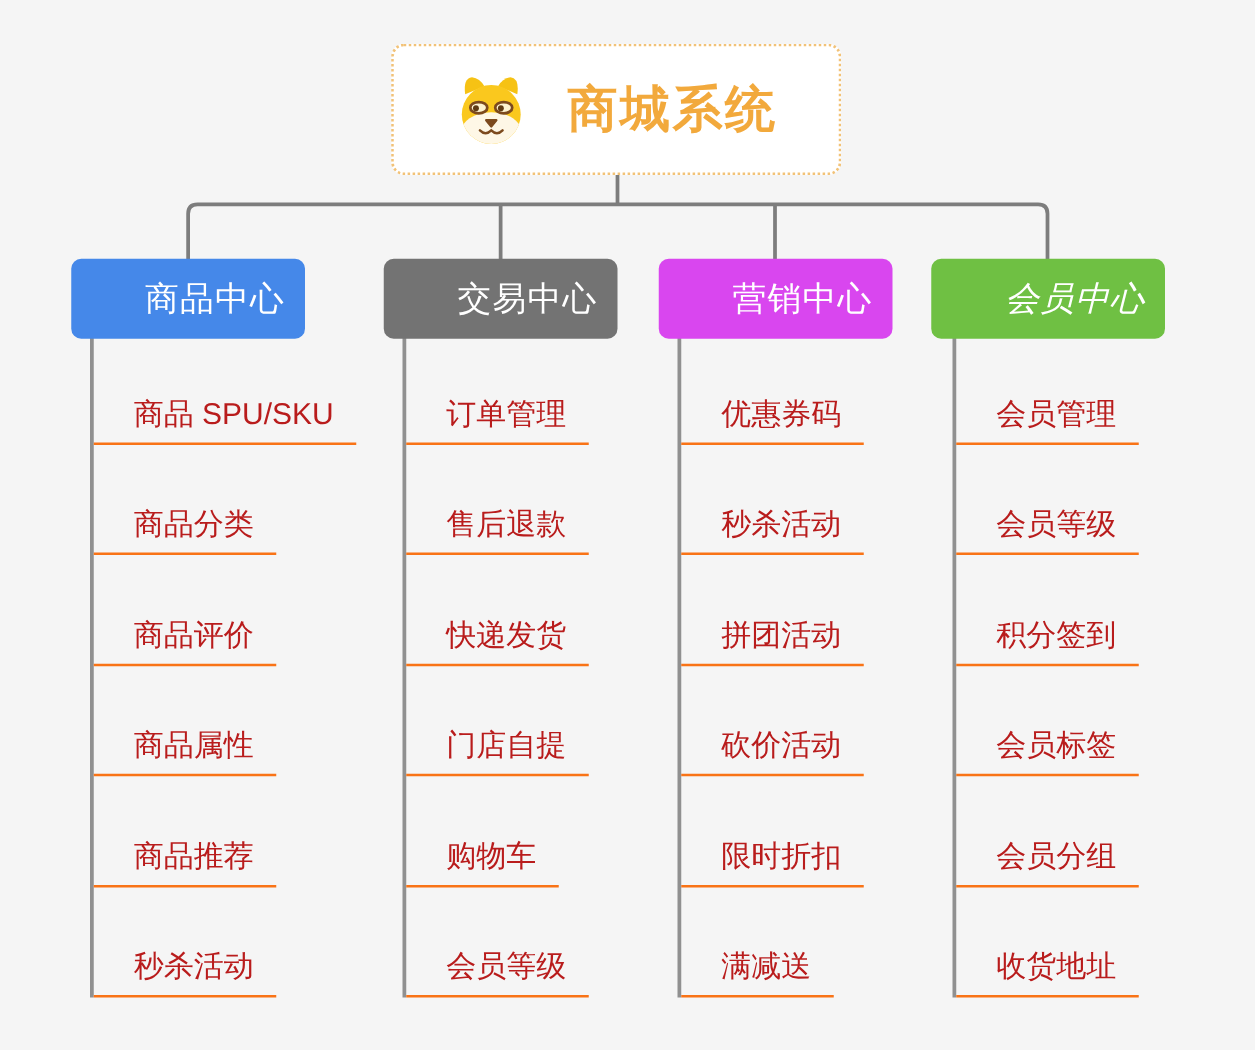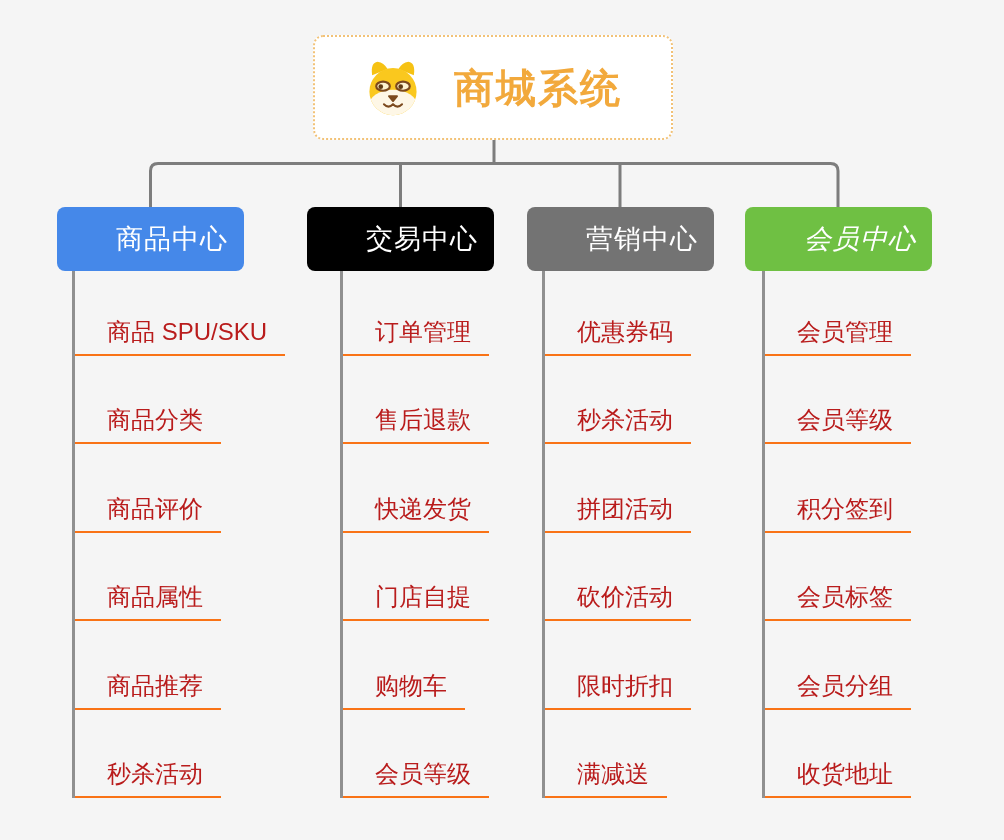--- a/index.html
+++ b/index.html
@@ -42,21 +42,21 @@
   .bn2{left:527px;}
   .bn3{left:745px;}
 
   
   .branch-column{
     position:absolute;top:267px;height:531px;
     border-left:3px solid #909090;
     display:flex;flex-direction:column;
   }
   .col0{left:72px;}
-  .col1{left:340px;justify-content:center;}
+  .col1{left:322px;justify-content:center;}
   .col2{left:542px;}
   .col3{left:762px;}
   .leaf-row{
     height:88.5px;display:flex;align-items:flex-end;
   }
   .leaf{
     display:inline-block;
     border-bottom:2px solid #f97316;
     padding:0 18px 7px 32px;
     font-size:24px;color:#b91c1c;
@@ -155,24 +155,24 @@
         <span class="leaf">会员分组</span>
       </div>
     <div class="leaf-row">
         <span class="leaf">收货地址</span>
       </div>
   </div>
 
   <div class="branch-node bn0" style="background: rgb(69, 136, 233);">
     <span class="branch-label">商品中心</span>
   </div>
-  <div class="branch-node bn1" style="background: #000000;">
+  <div class="branch-node bn1" style="background: #737373;">
     <span class="branch-label">交易中心</span>
   </div>
-  <div class="branch-node bn2" style="background: #737373;">
+  <div class="branch-node bn2" style="background: #d946ef;">
     <span class="branch-label">营销中心</span>
   </div>
   <div class="branch-node bn3" style="background: rgb(111, 192, 67); font-style: italic;">
     <span class="branch-label">会员中心</span>
   </div>
 
   <div class="root-node">
     <svg class="root-icon" viewBox="0 0 64 64" aria-hidden="true">
       <defs>
         <clipPath id="headClip">

